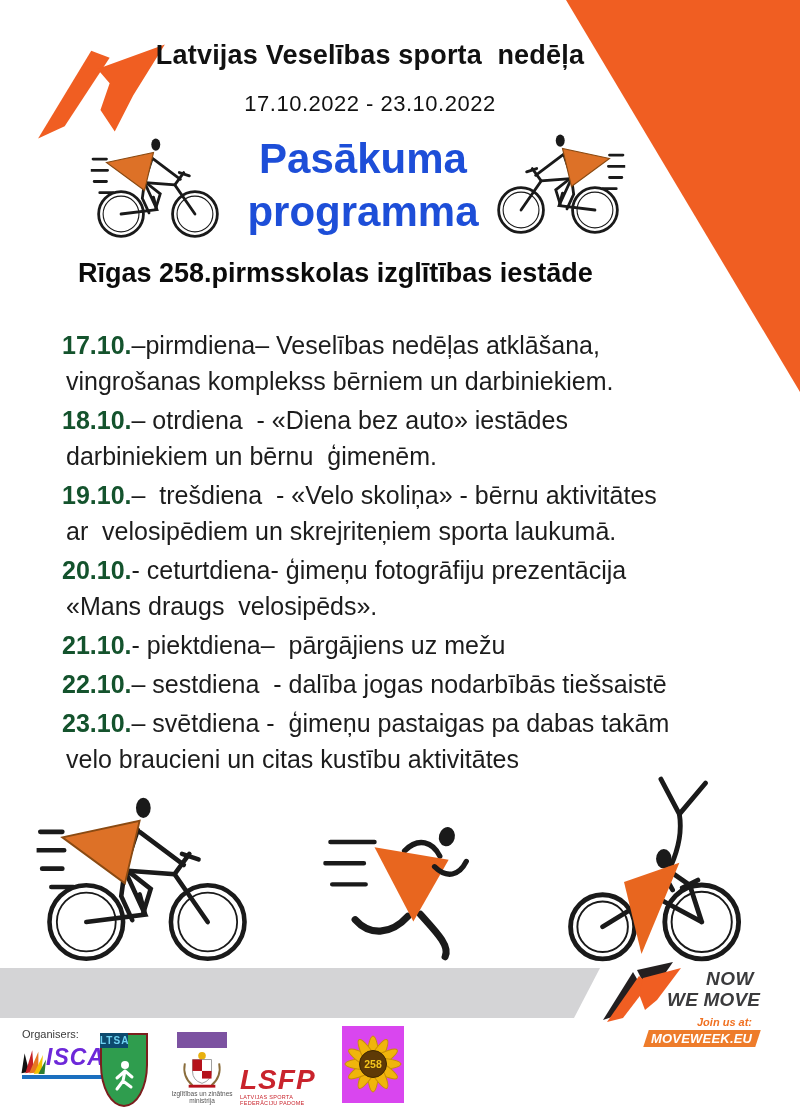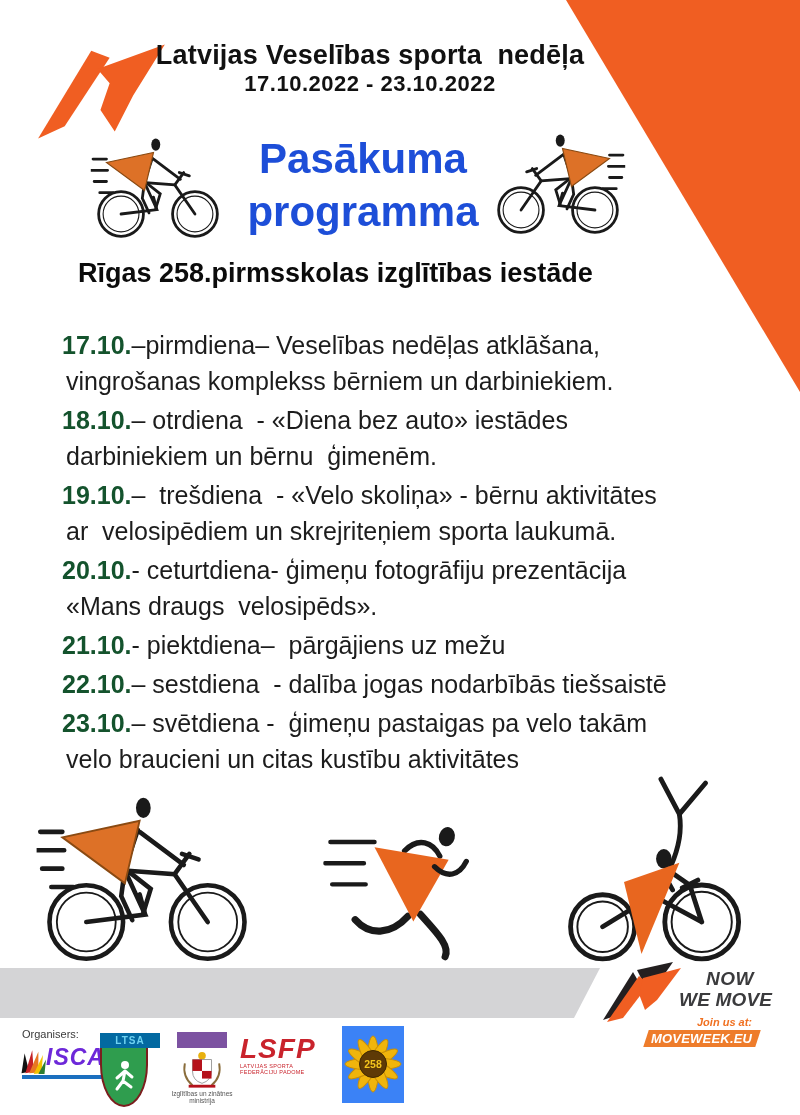--- a/index.html
+++ b/index.html
@@ -5,21 +5,21 @@
   html,body{margin:0;padding:0;background:#ffffff;}
   .poster{
     position:relative;width:800px;height:1115px;background:#ffffff;overflow:hidden;
     font-family:"Liberation Sans","DejaVu Sans",sans-serif;color:#111;
   }
   
   .corner-svg{position:absolute;top:0;left:0;pointer-events:none;}
   .header-logo{position:absolute;left:34px;top:36px;width:138px;height:108px;}
   .head-center{position:absolute;left:120px;top:40px;width:500px;text-align:center;}
   .week-title{font-size:27px;font-weight:bold;white-space:pre-wrap;letter-spacing:.2px;}
-  .date-range{font-size:22px;font-weight:bold;letter-spacing:.5px;}
+  .date-range{font-size:22px;font-weight:normal;margin-top:20px;letter-spacing:.5px;}
   .hero-heading{position:absolute;left:238px;top:132px;width:250px;text-align:center;
     font-size:42px;font-weight:bold;line-height:53px;color:#1d4ed8;}
   .cyclist-small{position:absolute;width:148px;height:112px;}
   .cyc-left{left:84px;top:130px;}
   .cyc-right{left:484px;top:126px;transform:scaleX(-1);}
   .venue{position:absolute;left:78px;top:258px;font-size:27px;font-weight:bold;color:#0b0b0b;}
   
   .program{position:absolute;left:62px;top:327px;width:706px;font-size:25px;line-height:36px;color:#1c1c1c;}
   .item{margin:0 0 3px 0;}
   .item .d{font-weight:bold;color:#14532d;}
@@ -27,45 +27,45 @@
   .cont{display:block;padding-left:4px;}
   .cont:empty{display:none;}
   
   .big-cyclist{position:absolute;left:36px;top:784px;width:222px;height:184px;}
   .runner{position:absolute;left:318px;top:812px;width:196px;height:150px;}
   .acrobat{position:absolute;left:556px;top:772px;width:204px;height:192px;}
   
   .band-svg{position:absolute;left:0;top:964px;}
   .nwm-logo{position:absolute;left:597px;top:960px;width:90px;height:64px;}
   .nwm1{position:absolute;left:690px;top:968px;font-size:19px;font-weight:900;font-style:italic;color:#3b3b3d;letter-spacing:.5px;margin-left:16px;}
-  .nwm2{position:absolute;left:667px;top:989px;font-size:19px;font-weight:900;font-style:italic;color:#3b3b3d;letter-spacing:.2px;margin-left:12px;}
+  .nwm2{position:absolute;left:667px;top:989px;font-size:19px;font-weight:900;font-style:italic;color:#3b3b3d;letter-spacing:.2px;}
   .join{position:absolute;left:673px;top:1016px;font-size:11px;font-weight:bold;font-style:italic;color:#f07020;margin-left:24px;}
   .mweek{position:absolute;left:646px;top:1030px;width:112px;height:17px;background:#ee7c2b;
     transform:skewX(-18deg);display:flex;align-items:center;justify-content:center;}
   .mweek span{transform:skewX(18deg);font-size:13px;font-weight:900;font-style:italic;color:#ffffff;letter-spacing:.2px;}
   
   .org-label{position:absolute;left:22px;top:1028px;font-size:11px;color:#3a3a3a;}
   .isca{position:absolute;left:20px;top:1044px;width:100px;height:42px;}
   .isca-burst{position:absolute;left:0;top:2px;width:26px;height:30px;}
   .isca-word{position:absolute;left:26px;top:0;font-size:23px;font-weight:900;font-style:italic;color:#6d28d9;letter-spacing:1px;}
   .isca-bar{position:absolute;left:2px;top:31px;width:86px;height:4px;background:#1b6fbf;}
   .ltsa{position:absolute;left:100px;top:1033px;width:48px;height:74px;}
   .ltsa-shield{position:absolute;left:0;top:0;width:48px;height:74px;background:#2f9d4e;
     border:2px solid #7b1e1e;box-sizing:border-box;border-radius:0 0 24px 24px / 0 0 42px 42px;}
-  .ltsa-banner{position:absolute;left:0;top:0;width:60px;height:15px;background:#0369a1;
+  .ltsa-banner{position:absolute;left:0;top:0;width:28px;height:15px;background:#0c4a6e;
     text-align:center;font-size:10px;font-weight:900;color:#6fd3f2;line-height:15px;letter-spacing:1px;}
   .ltsa-runner{position:absolute;left:9px;top:22px;width:30px;height:44px;}
   .ministry{position:absolute;left:170px;top:1030px;width:64px;height:76px;text-align:center;}
   .min-bar{position:absolute;left:7px;top:2px;width:50px;height:16px;background:#7c52a1;}
   .min-arms{position:absolute;left:10px;top:20px;width:44px;height:40px;}
   .min-cap{position:absolute;left:0;top:60px;width:64px;font-size:6.5px;line-height:7px;color:#555;}
-  .lsfp{position:absolute;left:240px;top:1036px;width:90px;height:34px;}
+  .lsfp{position:absolute;left:240px;top:1067px;width:90px;height:34px;}
   .lsfp-word{font-size:28px;font-weight:900;font-style:italic;color:#c9232c;letter-spacing:1px;line-height:26px;}
   .lsfp-cap{font-size:5.5px;color:#c9232c;letter-spacing:.3px;margin-top:1px;}
-  .kgarten{position:absolute;left:342px;top:1026px;width:62px;height:77px;background:#3b82f6;}
+  .kgarten{position:absolute;left:342px;top:1026px;width:62px;height:77px;background:#d946ef;}
   .sunflower{position:absolute;left:1px;top:8px;width:60px;height:60px;}
 </style>
 </head>
 <body>
 
 <div class="poster">
 
   <svg width="0" height="0" style="position:absolute" aria-hidden="true">
     <defs>
       <symbol id="cyclist-sym" viewBox="0 0 240 200">
@@ -143,21 +143,21 @@
 
   <div class="venue">Rīgas 258.pirmsskolas izglītības iestāde</div>
 
   <div class="program">
     <div class="item"><span class="d">17.10.</span><span>–pirmdiena– Veselības nedēļas atklāšana,</span><span class="cont">vingrošanas komplekss bērniem un darbiniekiem.</span></div>
     <div class="item"><span class="d">18.10.</span><span>– otrdiena  - «Diena bez auto» iestādes</span><span class="cont">darbiniekiem un bērnu  ģimenēm.</span></div>
     <div class="item"><span class="d">19.10.</span><span>–  trešdiena  - «Velo skoliņa» - bērnu aktivitātes</span><span class="cont">ar  velosipēdiem un skrejriteņiem sporta laukumā.</span></div>
     <div class="item"><span class="d">20.10.</span><span>- ceturtdiena- ģimeņu fotogrāfiju prezentācija</span><span class="cont">«Mans draugs  velosipēds».</span></div>
     <div class="item"><span class="d">21.10.</span><span>- piektdiena–  pārgājiens uz mežu</span></div>
     <div class="item"><span class="d">22.10.</span><span>– sestdiena  - dalība jogas nodarbībās tiešsaistē</span></div>
-    <div class="item"><span class="d">23.10.</span><span>– svētdiena -  ģimeņu pastaigas pa velo takām</span><span class="cont">velo braucieni un citas kustību aktivitātes</span></div>
+    <div class="item"><span class="d">23.10.</span><span>– svētdiena -  ģimeņu pastaigas pa dabas takām</span><span class="cont">velo braucieni un citas kustību aktivitātes</span></div>
   </div>
 
   <svg class="big-cyclist" viewBox="0 0 240 200">
       <use href="#cyclist-sym"></use>
     </svg>
   <svg class="runner" viewBox="0 0 210 170">
       <use href="#runner-sym"></use>
     </svg>
   <svg class="acrobat" viewBox="0 0 210 195">
       <use href="#acrobat-sym"></use>

